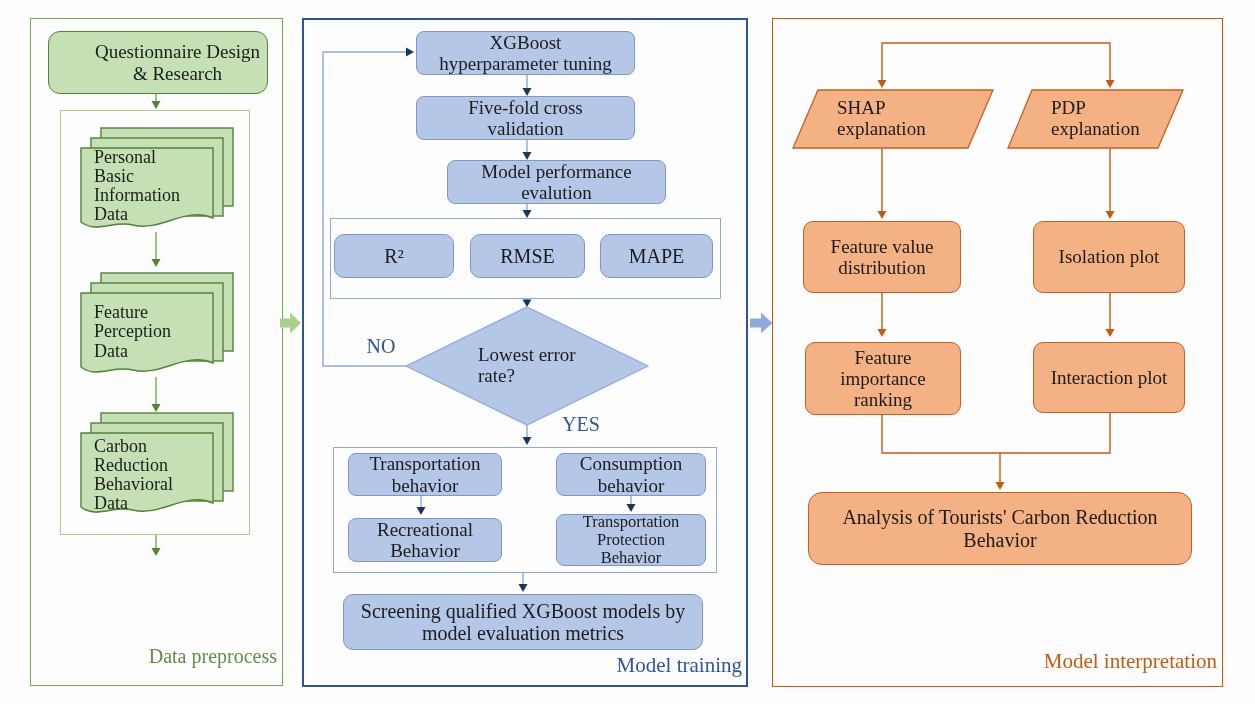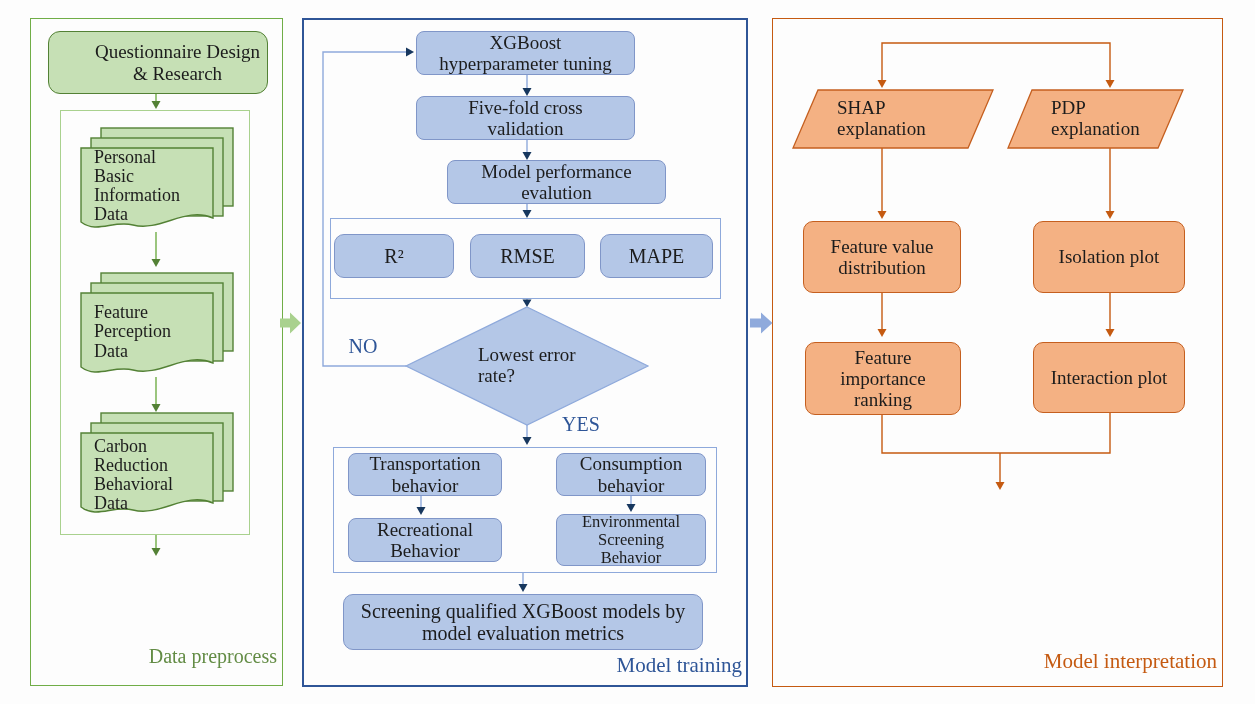--- a/index.html
+++ b/index.html
@@ -165,28 +165,28 @@
     <span class="w190">Model performance evalution</span>
   </div>
 
   <div class="node b-node b-pill" style="left:334px;top:234px;width:120px;height:44px;">R²</div>
   <div class="node b-node b-pill" style="left:470px;top:234px;width:115px;height:44px;">RMSE</div>
   <div class="node b-node b-pill" style="left:600px;top:234px;width:113px;height:44px;">MAPE</div>
 
   <div class="txt" style="left:467px;top:336px;width:120px;height:60px;font-size:19px;">
     <span class="w98">Lowest error rate?</span>
   </div>
-  <div class="branch" style="left:338px;top:335px;width:50px;">NO</div>
+  <div class="branch" style="left:356px;top:335px;width:50px;">NO</div>
   <div class="branch" style="left:554px;top:413px;width:54px;">YES</div>
 
   <div class="node b-node" style="left:348px;top:453px;width:154px;height:43px;">Transportation behavior</div>
   <div class="node b-node" style="left:556px;top:453px;width:150px;height:43px;">Consumption behavior</div>
   <div class="node b-node" style="left:348px;top:518px;width:154px;height:44px;">Recreational Behavior</div>
   <div class="node b-node env" style="left:556px;top:514px;width:150px;height:52px;">
-    <span class="w130">Environmental Screening Behavior</span>
+    <span class="w130">Transportation Protection Behavior</span>
   </div>
 
   <div class="node b-node b-pill" style="left:343px;top:594px;width:360px;height:56px;">
     <span class="w352">Screening qualified XGBoost models by model evaluation metrics</span>
   </div>
 
   <div class="plabel lab-blue" style="left:540px;top:653px;width:202px;">Model training</div>
 
   <div class="txt" style="left:818px;top:92px;width:150px;height:54px;font-size:19px;">
     <span class="w112">SHAP explanation</span>
@@ -198,16 +198,19 @@
   <div class="node o-node" style="left:803px;top:221px;width:158px;height:72px;">
     <span class="w120">Feature value distribution</span>
   </div>
   <div class="node o-node" style="left:1033px;top:221px;width:152px;height:72px;">Isolation plot</div>
 
   <div class="node o-node" style="left:805px;top:342px;width:156px;height:73px;">
     <span class="w120">Feature importance ranking</span>
   </div>
   <div class="node o-node" style="left:1033px;top:342px;width:152px;height:71px;">Interaction plot</div>
 
+  <div class="node o-node" style="left:808px;top:492px;width:384px;height:73px;border-radius:14px;font-size:20px;">
+    <span class="w368">Analysis of Tourists' Carbon Reduction Behavior</span>
+  </div>
 
   <div class="plabel lab-orange" style="left:998px;top:649px;width:219px;">Model interpretation</div>
 
 </div>
 
 </body></html>

